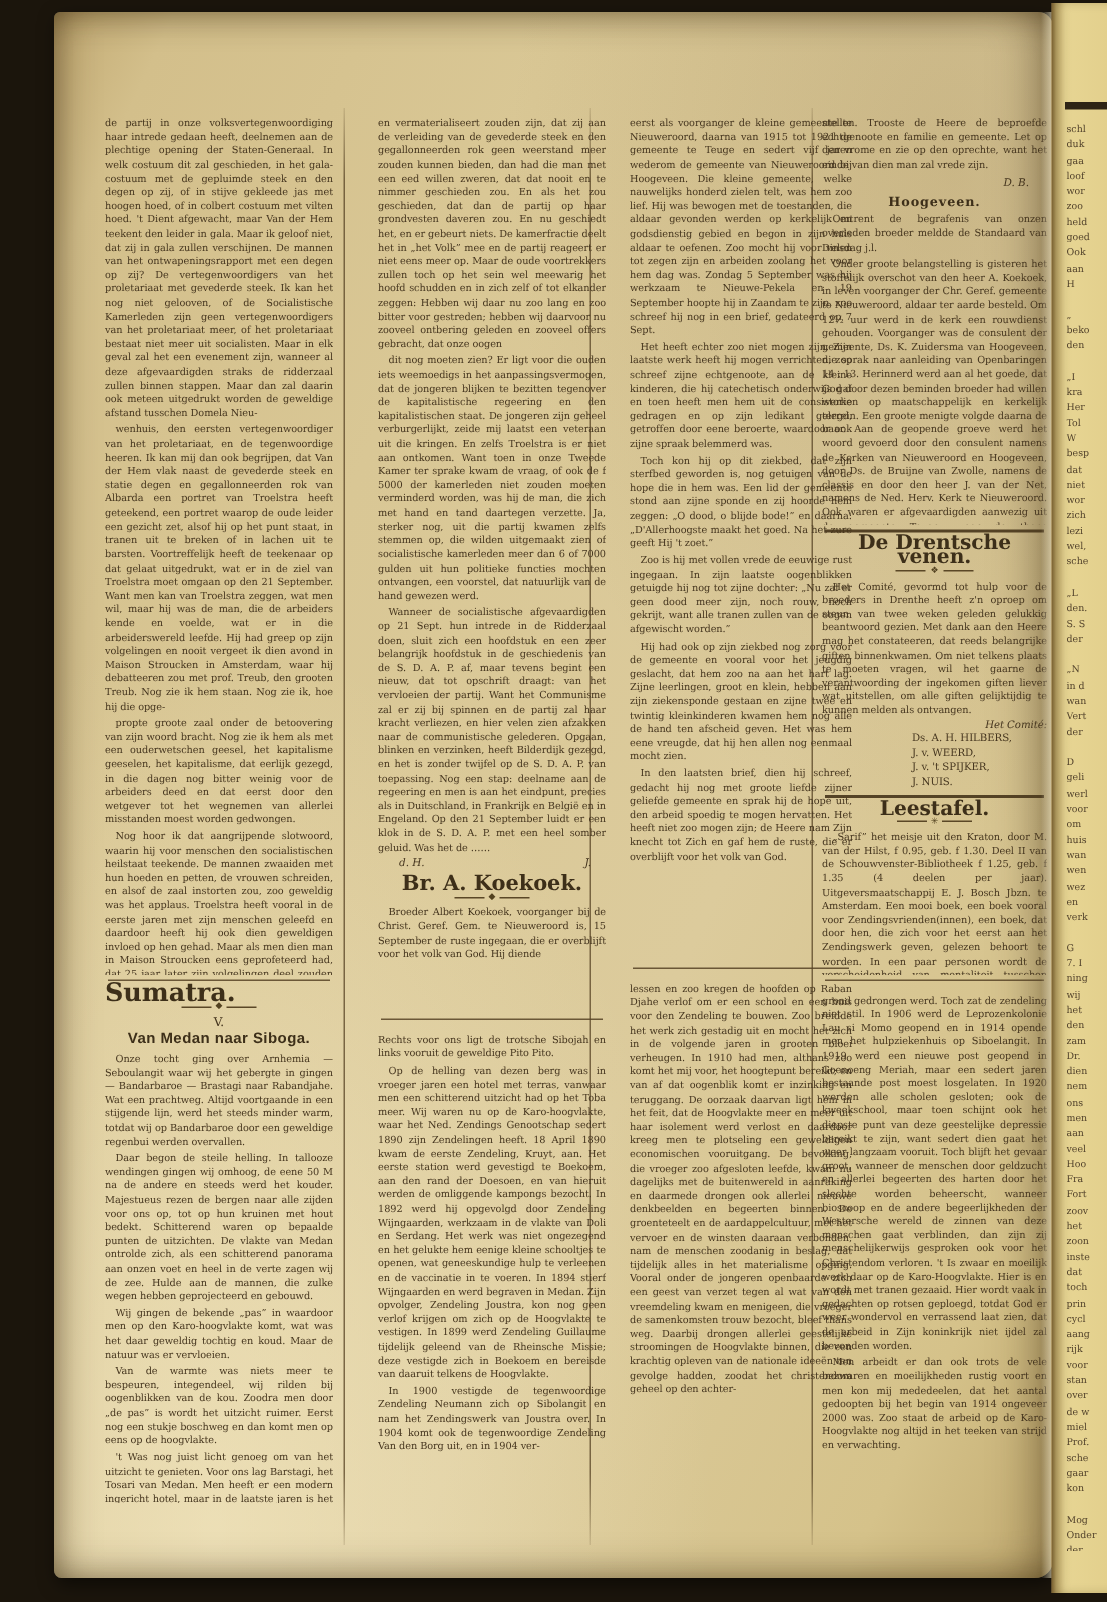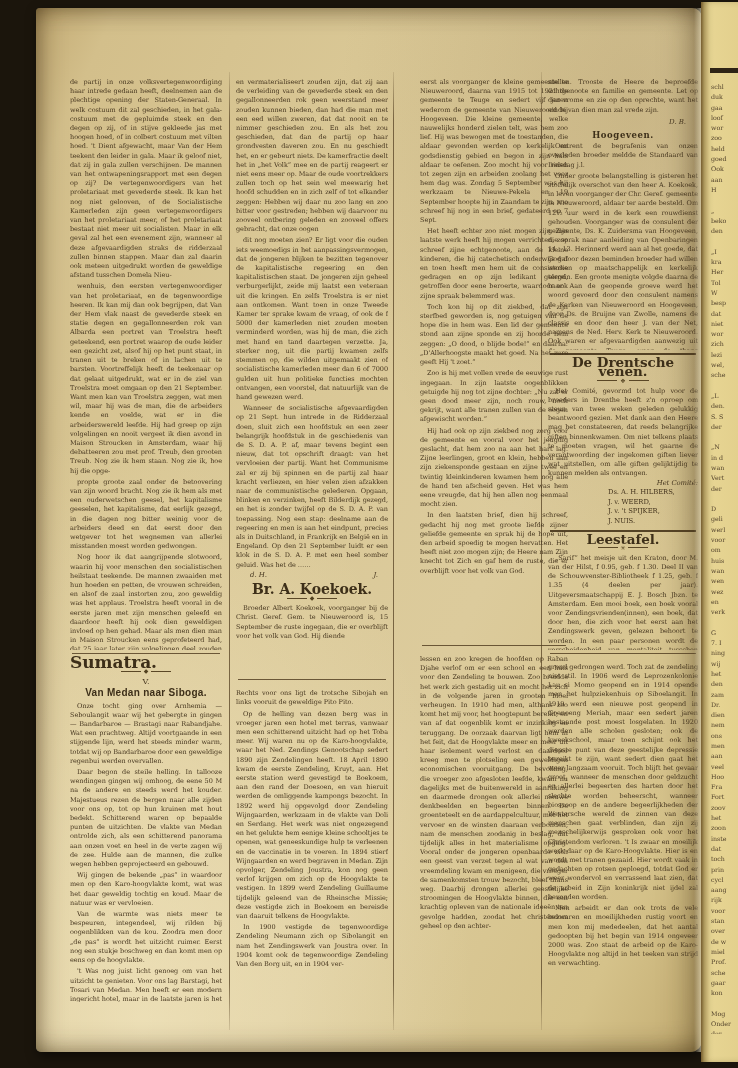--- a/index.html
+++ b/index.html
@@ -19,21 +19,21 @@
                 2px 4px 12px rgba(0,0,0,.55);}
   .fold-highlight{position:absolute;right:1px;top:0;width:7px;height:100%;
     background:linear-gradient(90deg,transparent,rgba(255,246,212,.55));}
   
   .col{position:absolute;top:70px;color:#46361f;font-size:6.5px;line-height:9.2px;
        text-align:justify;letter-spacing:-.05px;}
   .col p{margin:0 0 2px;text-indent:7px;}
   .cont p:first-child{text-indent:0;}
   .sec{overflow:hidden;}
   .c1{left:34px;width:152px;height:948px;}
-  .c2{left:200px;width:152px;height:956px;}
+  .c2{left:216px;width:152px;height:956px;}
   .c3{left:384px;width:148px;height:956px;}
   .c4{left:512px;width:150px;height:950px;}
   .vrule{position:absolute;top:64px;width:1px;height:958px;
     background:linear-gradient(180deg,rgba(94,74,42,.15),rgba(94,74,42,.8) 5%,rgba(94,74,42,.8) 95%,rgba(94,74,42,.15));}
   .vr1{left:193px}.vr2{left:357px}.vr3{left:505px}
   
   .h-main{font-size:17px;font-weight:700;margin:4px 0 1px;color:#3d2f19;}
   .h-koe{font-size:14px;font-weight:700;text-align:center;margin:2px 0 1px;color:#3d2f19;}
   .h-med{font-size:13.5px;font-weight:700;text-align:center;margin:3px 0 1px;color:#3d2f19;}
   .h-sub{font-family:"Liberation Sans",sans-serif;font-size:10px;font-weight:700;

